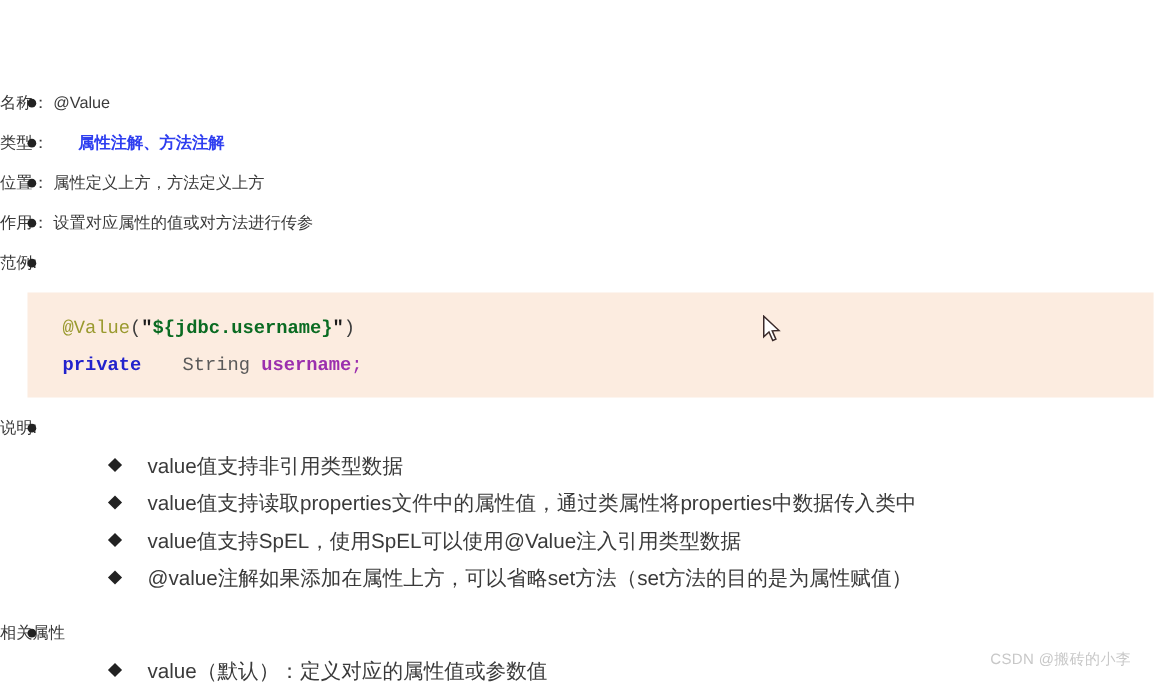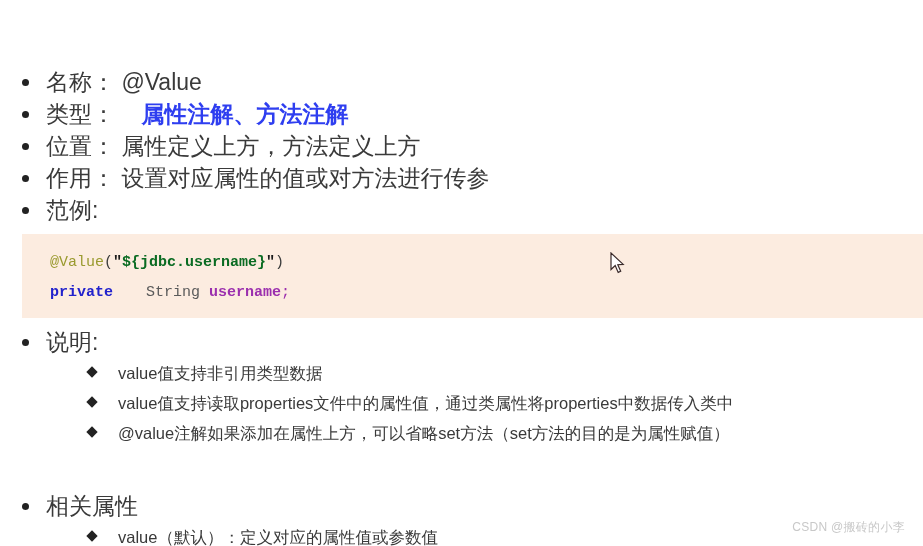--- a/index.html
+++ b/index.html
@@ -39,22 +39,21 @@
   .l1-list {
     position: absolute;
     left: 0;
     top: 66px;
     width: 923px;
   }
   .l1-item {
     position: relative;
     height: 32px;
     line-height: 32px;
-    padding-left: 46px;
-    font-size: 23px;
+    font-size: 13px;
     color: #3a3a3a;
     white-space: nowrap;
   }
   .l1-item .dot {
     position: absolute;
     left: 22px;
     top: 13px;
     width: 7px;
     height: 7px;
     border-radius: 50%;
@@ -196,20 +195,24 @@
     <div class="l2-item">
       <span class="diamond"></span>
       <span>value值支持非引用类型数据</span>
     </div>
     <div class="l2-item">
       <span class="diamond"></span>
       <span>value值支持读取properties文件中的属性值，通过类属性将properties中数据传入类中</span>
     </div>
     <div class="l2-item">
       <span class="diamond"></span>
+      <span>value值支持SpEL，使用SpEL可以使用@Value注入引用类型数据</span>
+    </div>
+    <div class="l2-item">
+      <span class="diamond"></span>
       <span>@value注解如果添加在属性上方，可以省略set方法（set方法的目的是为属性赋值）</span>
     </div>
   </div>
 
   <div class="l1-after" style="top:490px;">
     <div class="l1-item">
       <span class="dot"></span>
       <span class="lbl">相关属性</span>
     </div>
     <div class="l2-item">

